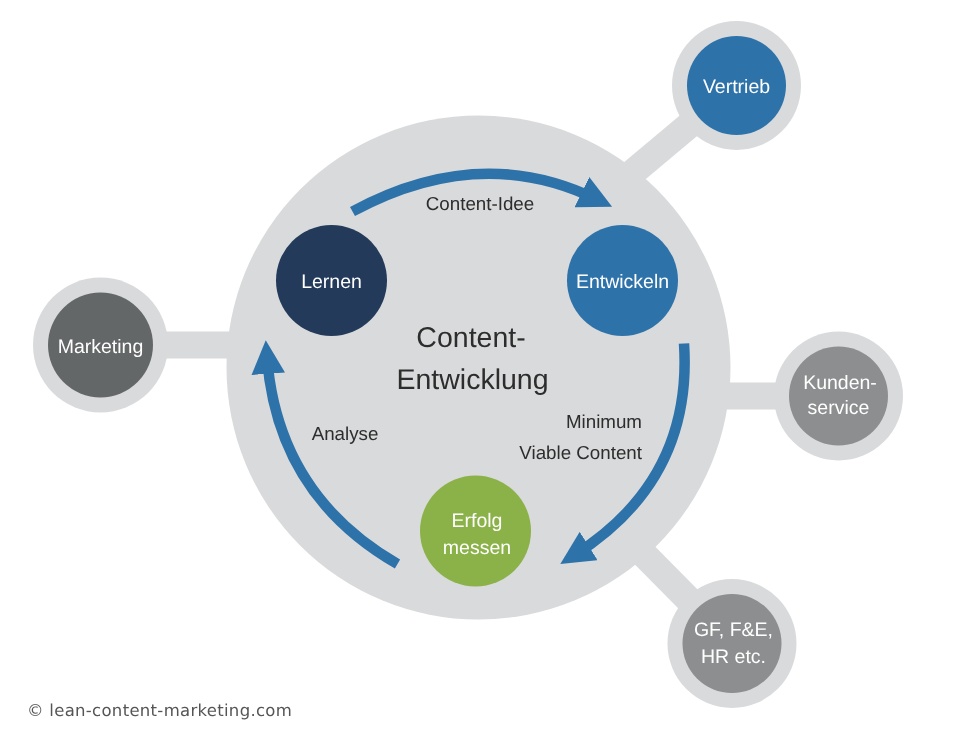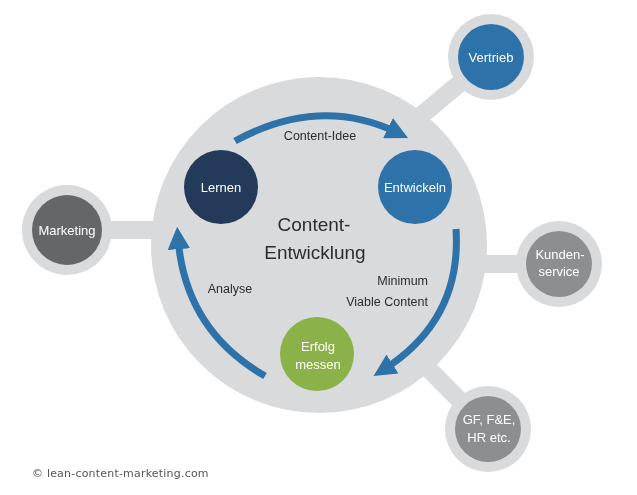--- a/index.html
+++ b/index.html
@@ -1,21 +1,21 @@
 <!DOCTYPE html>
 <html><head>
 <meta charset="utf-8">
 <style>
   html, body { margin: 0; padding: 0; background: #ffffff; }
   body { width: 637px; height: 495px; position: relative; overflow: hidden; }
   svg { position: absolute; left: 0; top: 0; }
   .node-text { fill: #ffffff; font-size: 13px; text-anchor: middle; font-family: "Liberation Sans", sans-serif; }
   .dark-text { fill: #2d2d2d; font-size: 12.5px; font-family: "Liberation Sans", sans-serif; }
   .center-text { fill: #2d2d2d; font-size: 19px; text-anchor: middle; font-family: "Liberation Sans", sans-serif; }
-  .copyright { position: absolute; left: 32px; top: 467px; font-family: "DejaVu Sans", sans-serif; font-size: 11px; color: #555555; letter-spacing: 0.2px; }
+  .copyright { position: absolute; left: 18px; top: 467px; font-family: "DejaVu Sans", sans-serif; font-size: 11px; color: #555555; letter-spacing: 0.2px; }
 </style>
 </head>
 <body>
 
 <svg width="637" height="495" viewBox="0 0 637 495">
   <defs>
     <marker id="arrowhead" viewBox="0 0 10 10" refX="5" refY="5" markerWidth="3.2" markerHeight="3.2" orient="auto-start-reverse" markerUnits="strokeWidth">
       <path d="M0,0 L10,5 L0,10 z" id="arrowhead-path" fill="#2e72aa"></path>
     </marker>
   </defs>

